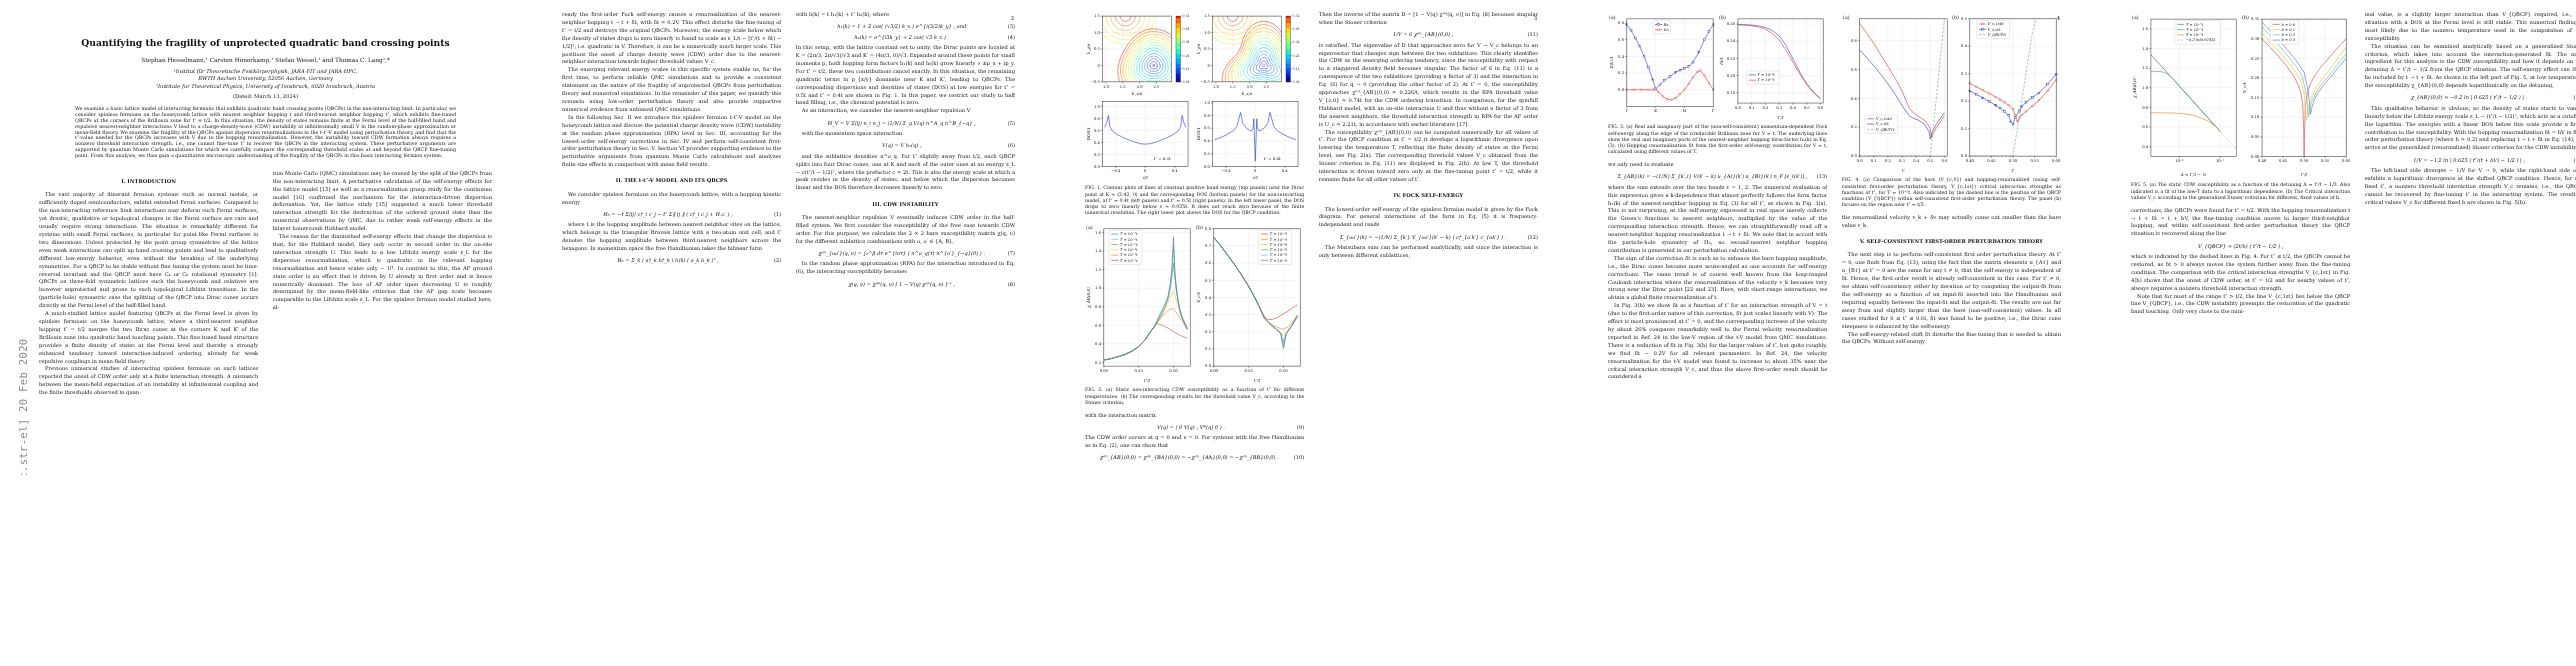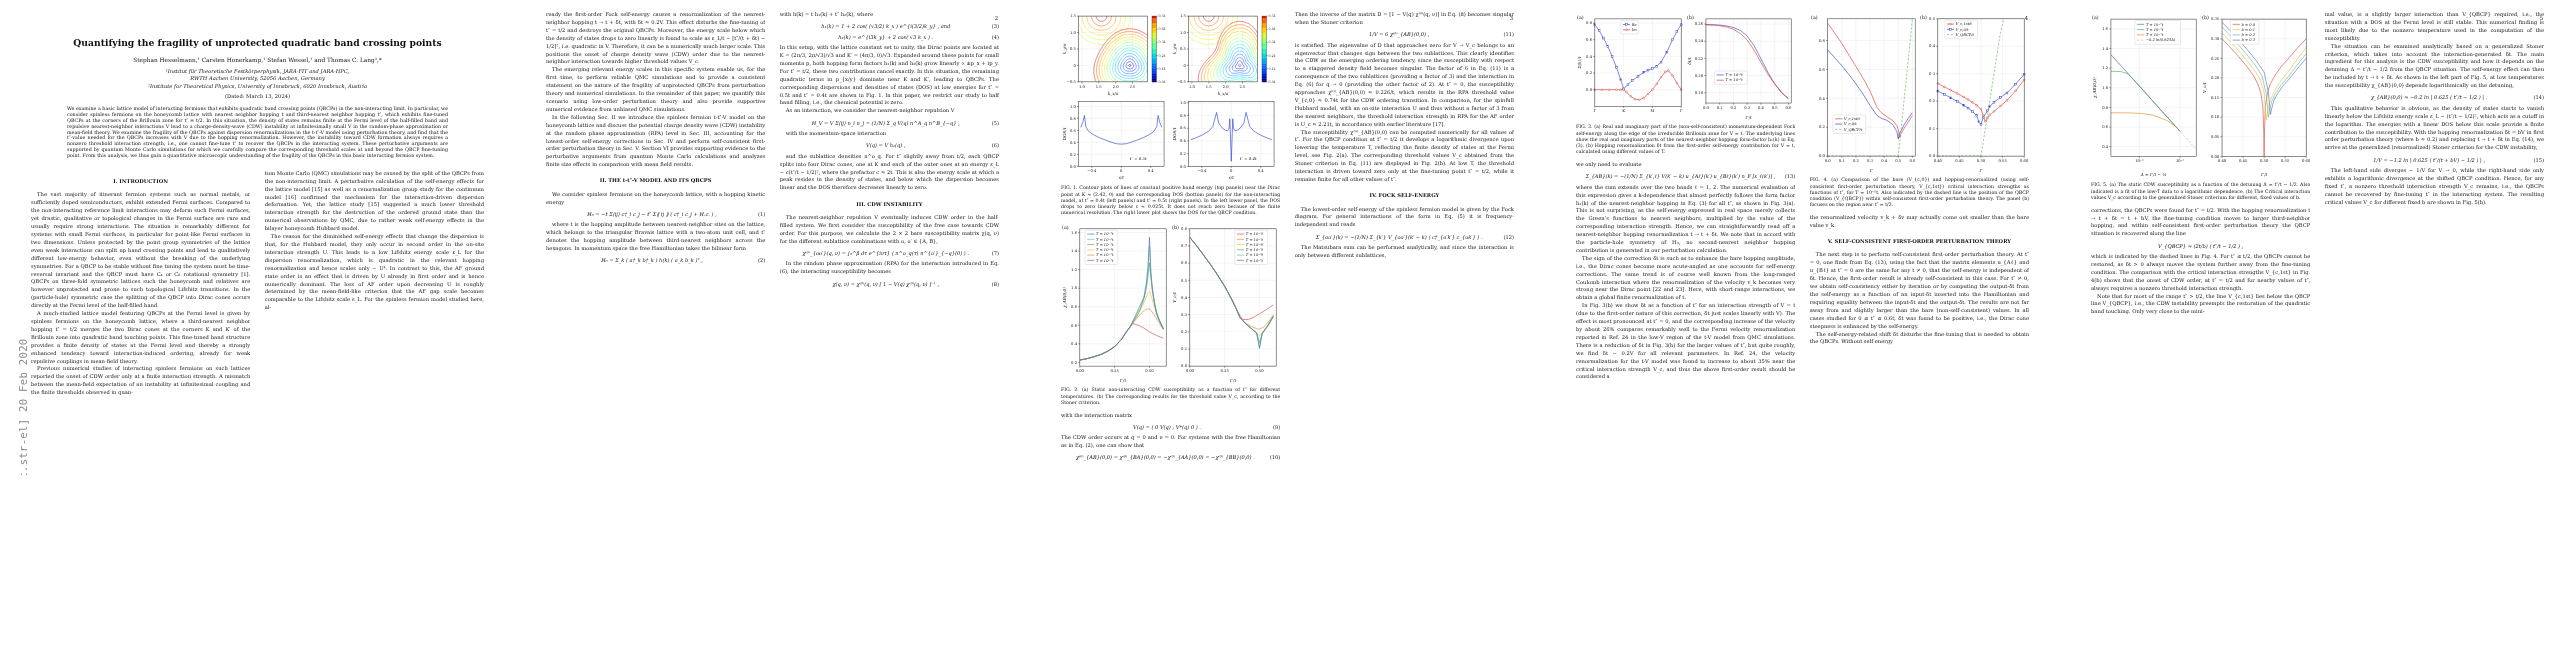--- a/index.html
+++ b/index.html
@@ -1,18 +1,18 @@
 <!DOCTYPE html>
 <html style="font-size:9px"><head>
 <meta charset="utf-8">
 <style>
   html,body{margin:0;padding:0;background:#ffffff;}
   body{width:2576px;height:667px;font-family:"DejaVu Serif",serif;color:#111;}
   .doc{display:flex;width:2576px;height:667px;}
-  .page{width:515px;height:475px;position:relative;overflow:hidden;background:#fff;flex:0 0 515px;}
+  .page{width:515px;height:475px;position:relative;overflow:hidden;background:#fff;flex:0 0 515px;padding-left:8px;}
   .pagenum{position:absolute;top:14.5px;right:32px;font-size:5.3px;}
   .watermark{position:absolute;top:659px;left:16.7px;transform:rotate(-90deg);transform-origin:left top;
              font-family:"DejaVu Sans Mono",monospace;font-size:10.6px;color:#8a8a8a;white-space:nowrap;letter-spacing:0.3px;}
   .p1head{margin:37px 49px 0;text-align:center;}
   .title{font-size:9.2px;font-weight:bold;line-height:1.3;margin-bottom:8.3px;}
   .authors{font-size:5.8px;margin-bottom:4.4px;}
   .affil{font-style:italic;font-size:5.2px;line-height:1.45;}
   .dated{font-size:5.2px;margin-top:2.8px;}
   .abstract{text-align:justify;font-size:4.8px;line-height:1.22;margin:7.2px 18px 0;}
   .twocol{display:flex;gap:14.5px;margin:11px 31px 0;}

